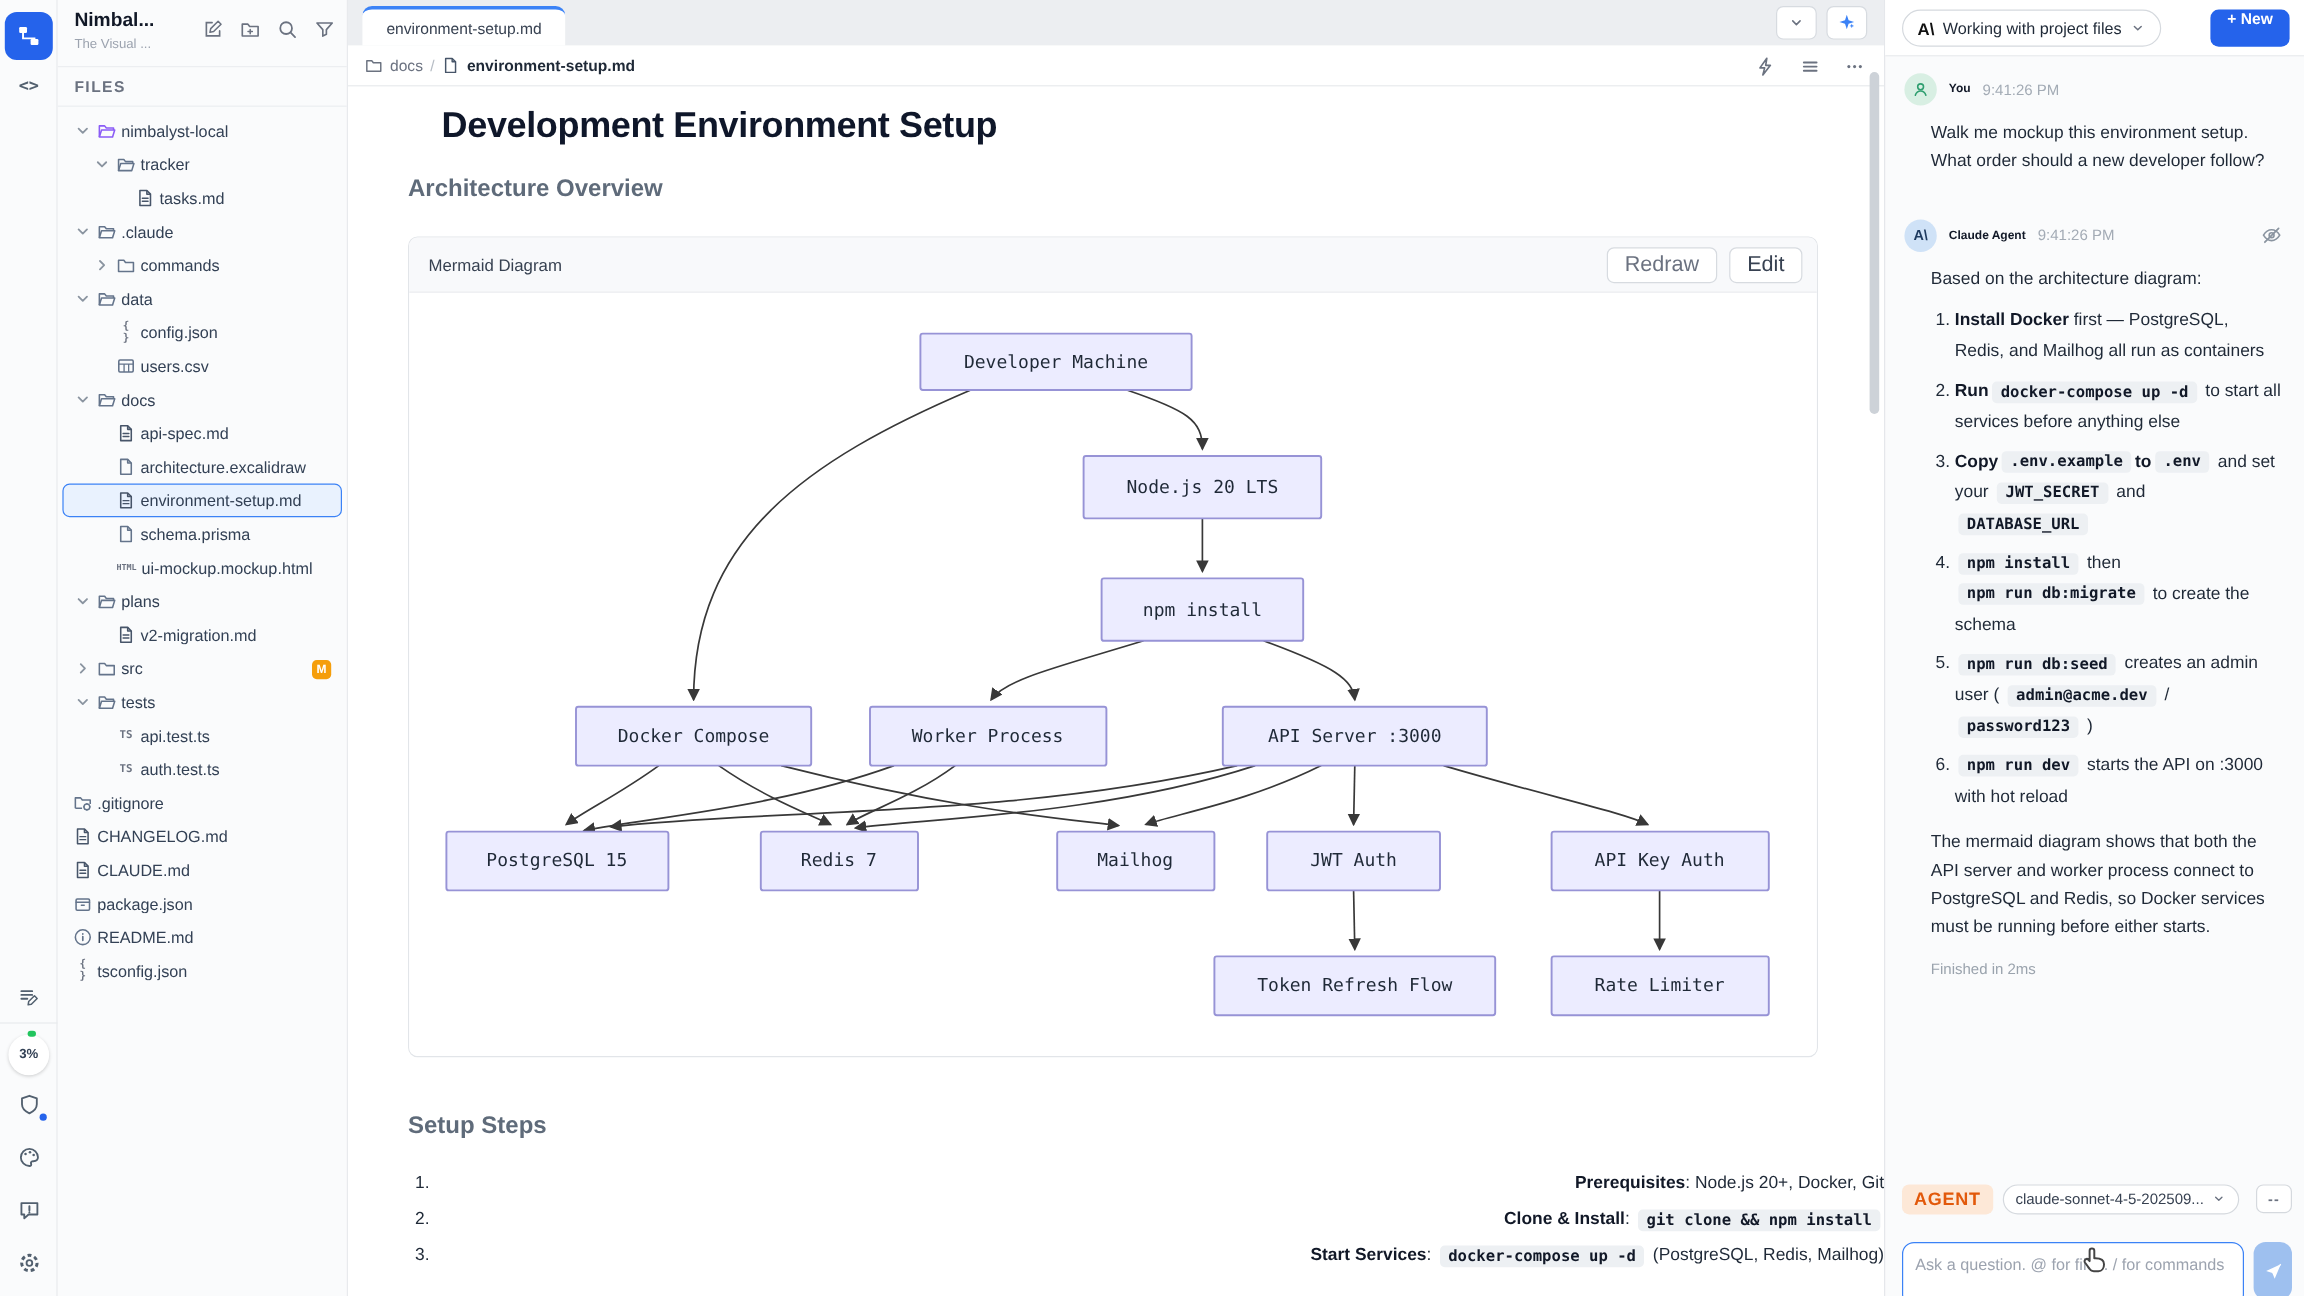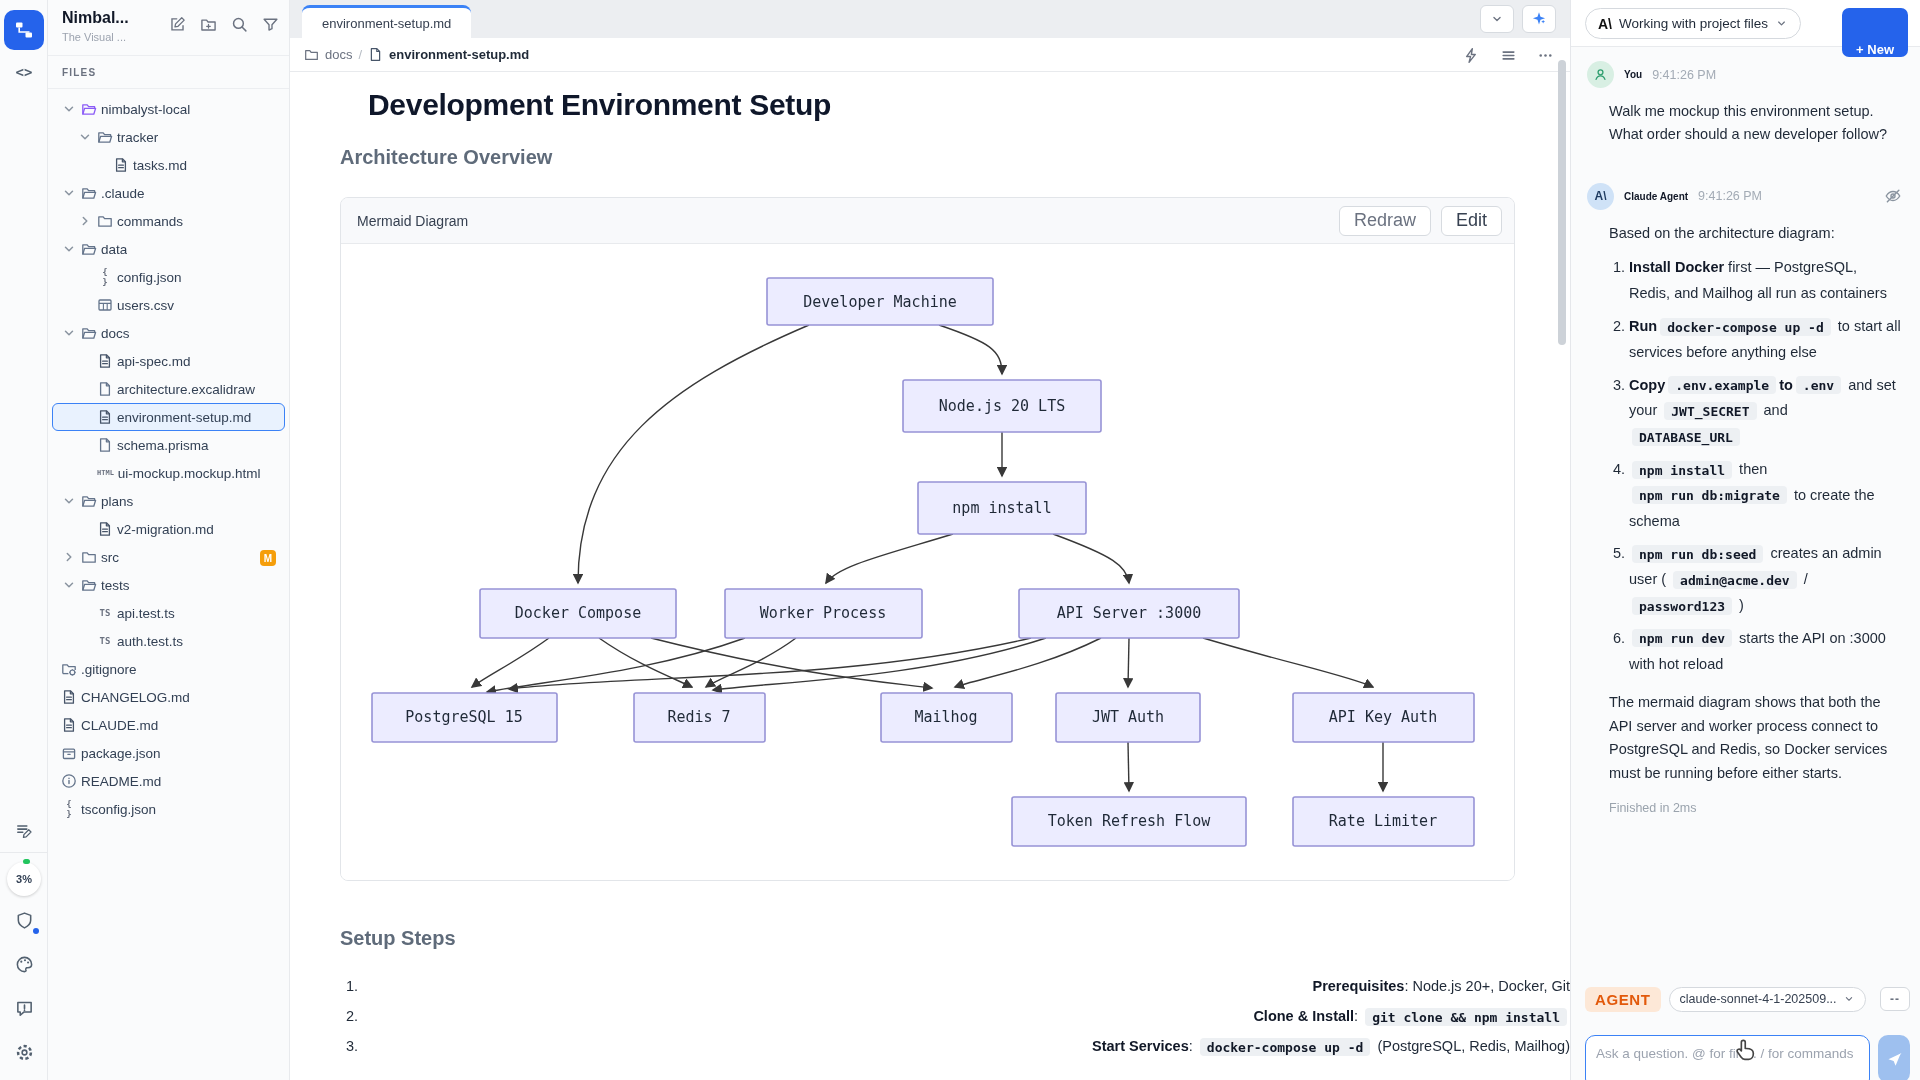--- a/index.html
+++ b/index.html
@@ -22,21 +22,21 @@
   .blue-dot { position:absolute; right:9px; bottom:2px; width:6px; height:6px; border-radius:50%; background:#2563eb; }
 
   
   .sidebar { position:absolute; left:48px; top:0; width:242px; height:1080px;
     background:#fafbfc; border-right:1px solid #e8eaed; }
   .sb-head { position:relative; height:56px; border-bottom:1px solid #eceef1; }
   .sb-title { position:absolute; left:14px; top:9px; font-size:16px; font-weight:700; color:#111827; }
   .sb-sub { position:absolute; left:14px; top:31px; font-size:11px; color:#9ca3af; }
   .sb-tools { position:absolute; right:10px; top:16px; display:flex; gap:14px; color:#6b7280; }
   .sb-tools .ti { width:17px; height:17px; cursor:pointer; }
-  .files-label { height:33px; line-height:33px; padding-left:14px; font-size:10px; font-weight:700;
+  .files-label { height:33px; line-height:33px; padding-left:14px; font-size:13px; font-weight:700;
     letter-spacing:1.2px; color:#6b7280; border-bottom:1px solid #eceef1; }
   .tree { padding-top:6px; }
   .trow { position:relative; height:28px; display:flex; align-items:center; gap:4px;
     font-size:13.5px; color:#334155; cursor:pointer; margin:0 4px; border:1.5px solid transparent;
     border-radius:6px; }
   .d0 { padding-left:8px; } .d1 { padding-left:24px; } .d2 { padding-left:40px; }
   .chev { width:16px; height:16px; flex:0 0 16px; color:#8a94a0; }
   .sp { width:16px; flex:0 0 16px; }
   .fi { width:16px; height:16px; flex:0 0 16px; color:#64748b; }
   .fi.dark { color:#475569; } .fi.purple { color:#8b5cf6; }
@@ -92,22 +92,22 @@
     background:#cdd2d8; }
 
   
   .chat { position:absolute; left:1570px; top:0; width:350px; height:1080px; background:#fafbfc;
     border-left:1px solid #e5e7eb; }
   .chat-head { position:relative; height:47px; background:#fff; border-bottom:1px solid #e8eaed; }
   .mode-pill { position:absolute; left:14px; top:8px; height:31px; border:1px solid #d5d9de;
     border-radius:16px; background:#fff; display:flex; align-items:center; gap:7px; padding:0 12px;
     font-size:13.5px; color:#1f2937; cursor:pointer; }
   .a-glyph { font-weight:700; font-size:14px; color:#111; }
-  .new-btn { position:absolute; right:12px; top:8px; height:49px; padding:0 14px; background:#2563eb;
-    color:#fff; font-size:13px; font-weight:600; border-radius:7px; display:flex; align-items:flex-end;
+  .new-btn { position:absolute; right:12px; top:8px; height:31px; padding:0 14px; background:#2563eb;
+    color:#fff; font-size:13px; font-weight:600; border-radius:7px; display:flex; align-items:flex-start;
     cursor:pointer;margin-left:12px; }
   .chat-body { position:absolute; top:47px; bottom:102px; left:0; right:0; overflow:hidden;
     padding:14px 18px 0 16px; }
   .msg-head { display:flex; align-items:center; gap:10px; }
   .avatar { width:27px; height:27px; border-radius:50%; display:flex; align-items:center;
     justify-content:center; flex:0 0 27px; }
   .avatar.user { background:#d8efe3; color:#2e9e6f; }
   .avatar.agent { background:#cfe2f7; color:#1d3a5f; font-weight:700; font-size:12px; }
   .mname { font-size:10px; font-weight:700; color:#111827; }
   .mtime { font-size:12.5px; color:#a3abb5; }
@@ -711,21 +711,21 @@
         <div class="outro">The mermaid diagram shows that both the API server and worker process connect to PostgreSQL and Redis, so Docker services must be running before either starts.</div>
       </div>
       <div class="finished">Finished in 2ms</div>
     </div>
   </div>
 
   <div class="chat-foot">
     <div class="foot-row1">
       <span class="agent-badge">AGENT</span>
       <div class="model-pill">
-        <span>claude-sonnet-4-1-202509...</span>
+        <span>claude-sonnet-4-5-202509...</span>
         <svg class="ic" width="12" height="12" viewBox="0 0 16 16" style="color:#6b7280">
             <use href="#i-chevd"></use>
           </svg>
       </div>
       <div class="more-btn">--</div>
     </div>
     <div class="foot-row2">
       <textarea class="ask-input" placeholder="Ask a question. @ for files. / for commands" style=""></textarea>
       <div class="send-btn">
         <svg class="ic" width="17" height="17" viewBox="0 0 16 16">

